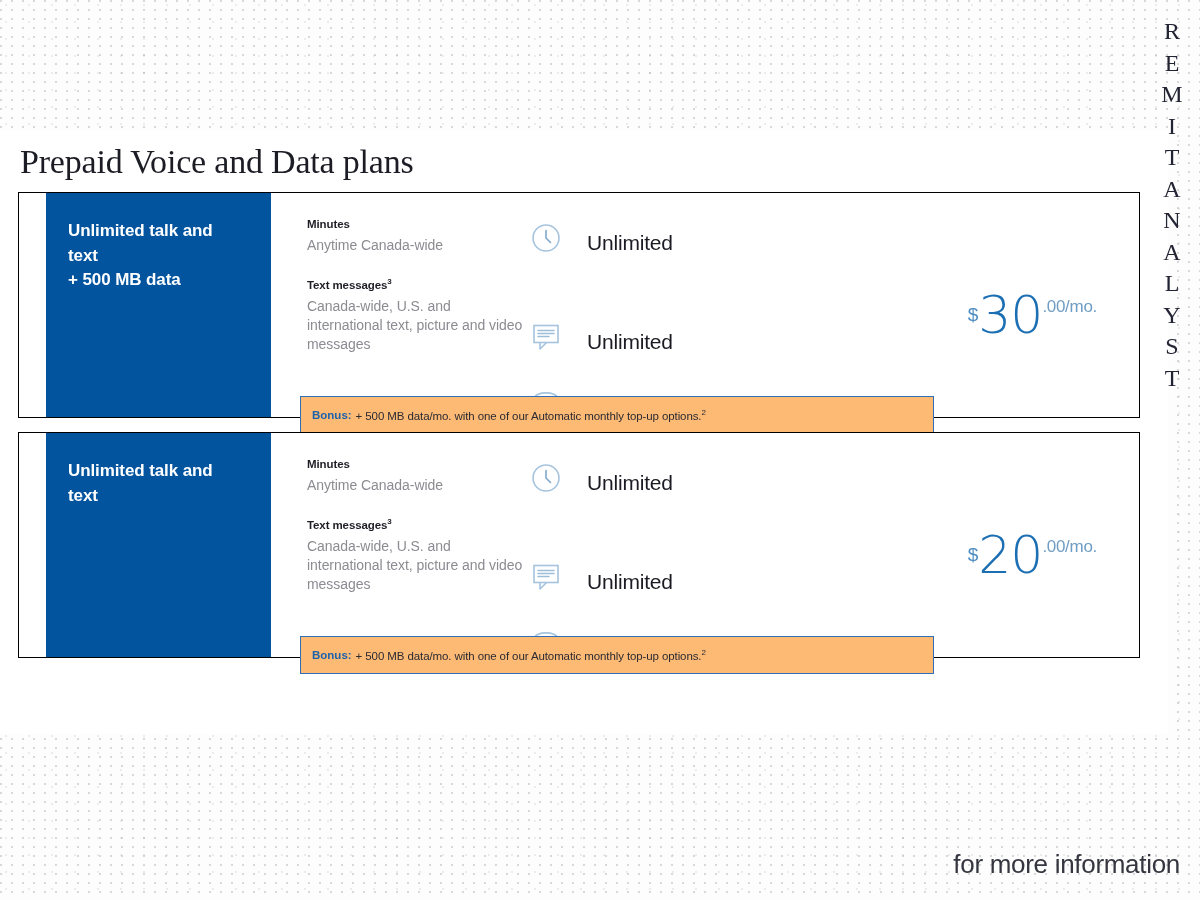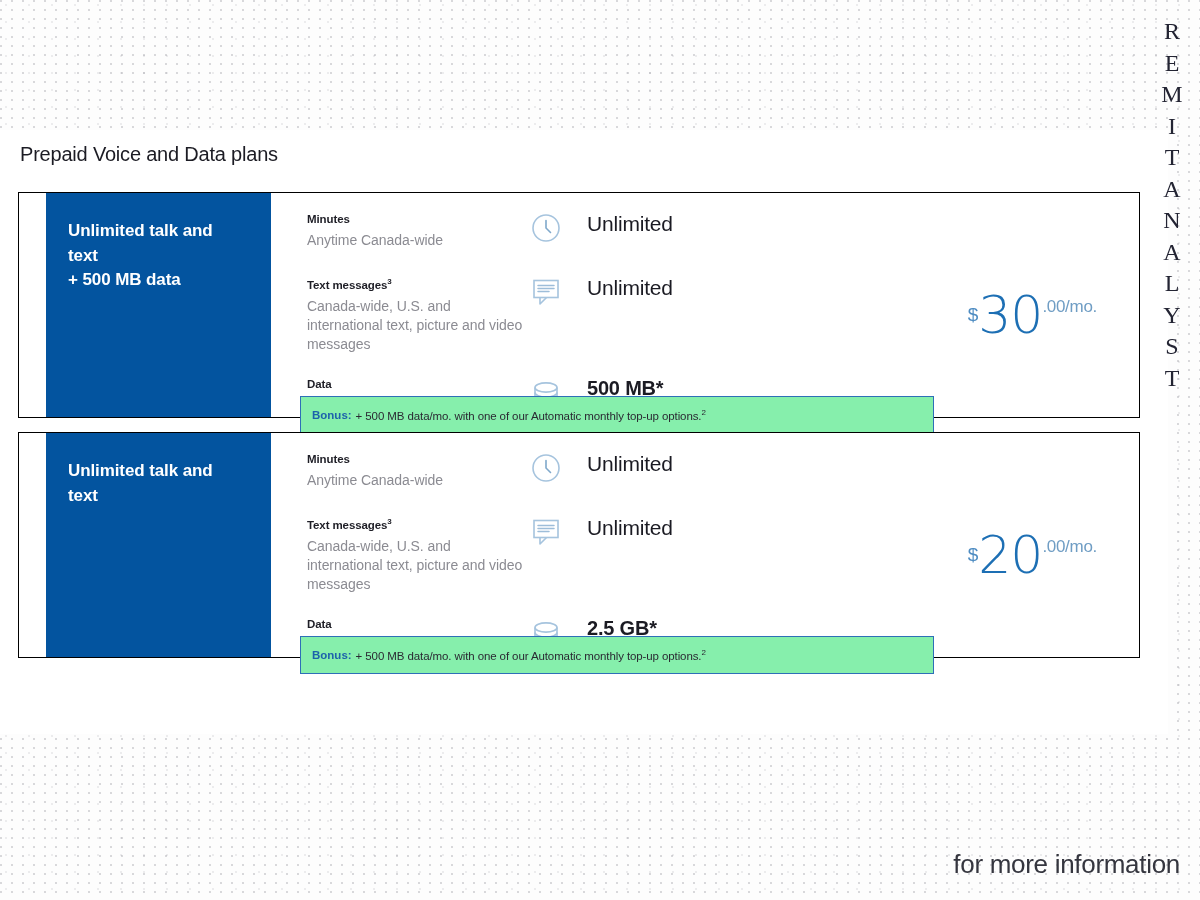--- a/index.html
+++ b/index.html
@@ -60,25 +60,25 @@
     color: #232433;
     font-family: "Liberation Serif", serif;
     line-height: 1;
   }
 
   
   .page-title {
     position: absolute;
     left: 20px;
     top: 143px;
-    font-size: 20px;
+    font-size: 34px;
     font-weight: 400;
     color: #1c1c24;
     letter-spacing: -0.2px;
-    font-family: Liberation Sans, sans-serif;
+    font-family: Liberation Serif, serif;
   }
 
   
   .plans {
     position: absolute;
     left: 18px;
     top: 192px;
     width: 1122px;
   }
 
@@ -110,21 +110,21 @@
 
   .plan-details {
     position: absolute;
     left: 288px;
     top: 18px;
     width: 640px;
   }
 
   .feature-row {
     display: flex;
-    align-items: flex-start;
+    align-items: flex-end;
     min-height: 44px;
   }
   .feature-row.r1 { margin-bottom: 20px; }
   .feature-row.r2 { margin-bottom: 22px; }
 
   .feature-label {
     width: 222px;
     padding-top: 2px;
   }
   .feature-label .lbl {
@@ -166,21 +166,21 @@
     font-size: 20px;
   }
 
   .bonus-box {
     position: absolute;
     left: 281px;
     top: 203px;
     width: 634px;
     height: 38px;
     border: 1.5px solid #2e6fb7;
-    background: #86efac;
+    background: #fdba74;
     display: flex;
     align-items: center;
     padding-left: 11px;
   }
   .bonus-box .bonus-label {
     font-size: 11.5px;
     font-weight: bold;
     color: #1d62ab;
     margin-right: 4px;
   }

